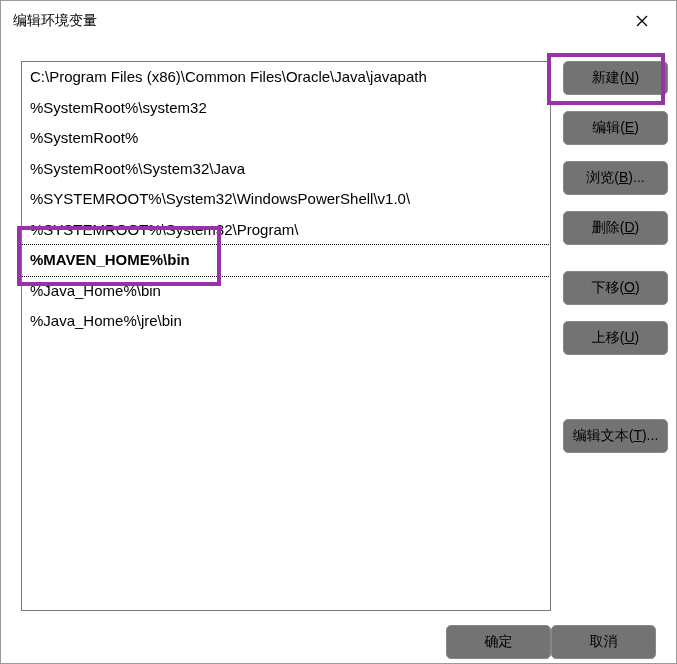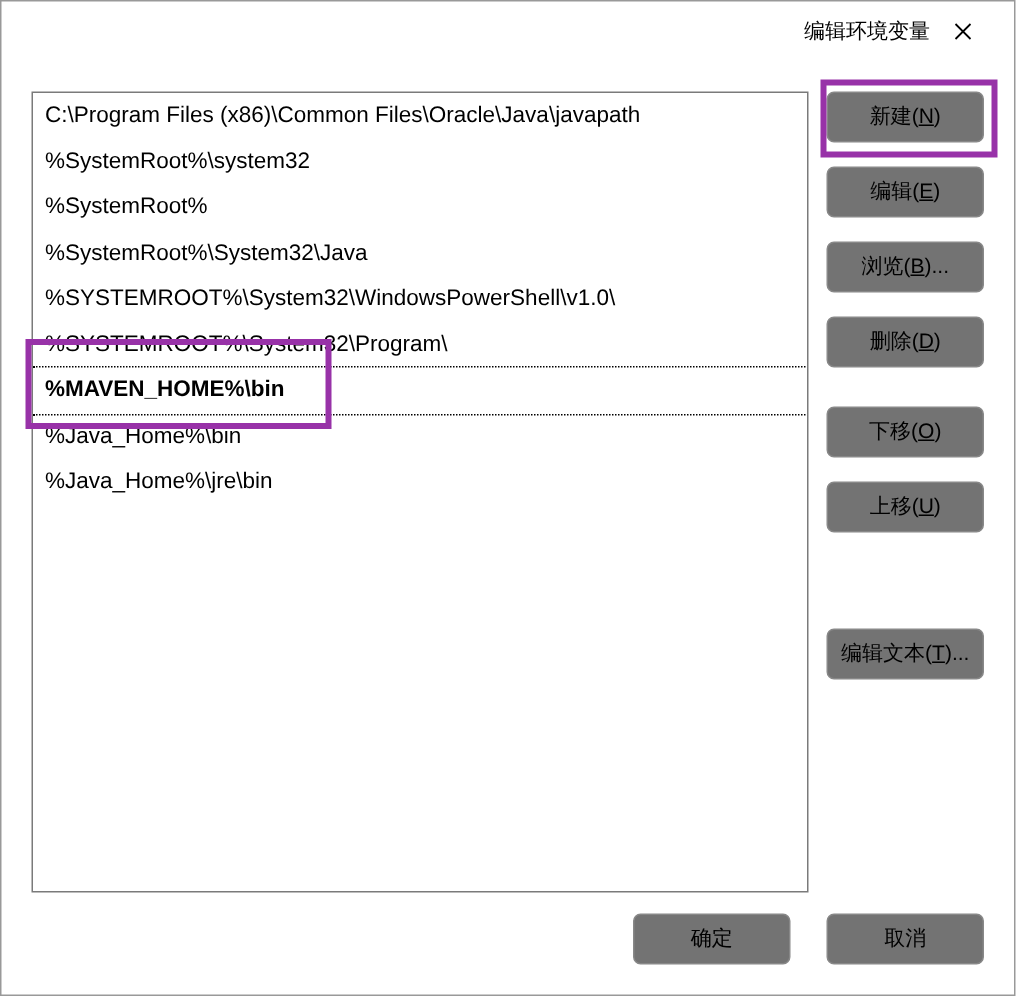--- a/index.html
+++ b/index.html
@@ -17,36 +17,35 @@
   display: flex;
   flex-direction: column;
   position: relative;
 }
 .titlebar {
   height: 40px;
   display: flex;
   align-items: center;
   padding: 0 12px;
   font-size: 14px;
-  text-align: right;
 }
 .titlebar-title { flex: 1; }
 .close-btn {
   width: 44px;
   height: 30px;
   display: flex;
   align-items: center;
   justify-content: center;
   cursor: pointer;
 }
 .close-btn svg { width: 12px; height: 12px; }
 .body {
   flex: 1;
   display: flex;
-  padding: 20px 20px 0 20px;
+  padding: 20px 8px 0 20px;
   gap: 12px;
 }
 .list-pane {
   flex: 1;
   border: 1px solid #7a7a7a;
   background: #fff;
   overflow: hidden;
   position: relative;
 }
 .list-item {
@@ -80,22 +79,22 @@
   cursor: pointer;
   margin-bottom: 16px;
   font-family: inherit;
 }
 .btn u { text-decoration: underline; }
 .spacer-sm { height: 10px; }
 .spacer-lg { height: 48px; }
 .footer {
   display: flex;
   justify-content: flex-end;
-  gap: 24px;
-  padding: 14px 20px 20px 20px;
+  gap: 0;
+  padding: 14px 20px 4px 20px;
 }
 .footer .btn { width: 105px; margin-bottom: 0; }
 
 
 .hl {
   position: absolute;
   border: 4px solid #9832a8;
   pointer-events: none;
 }
 .hl-new { top: 52px; left: 546px; width: 118px; height: 52px; }

